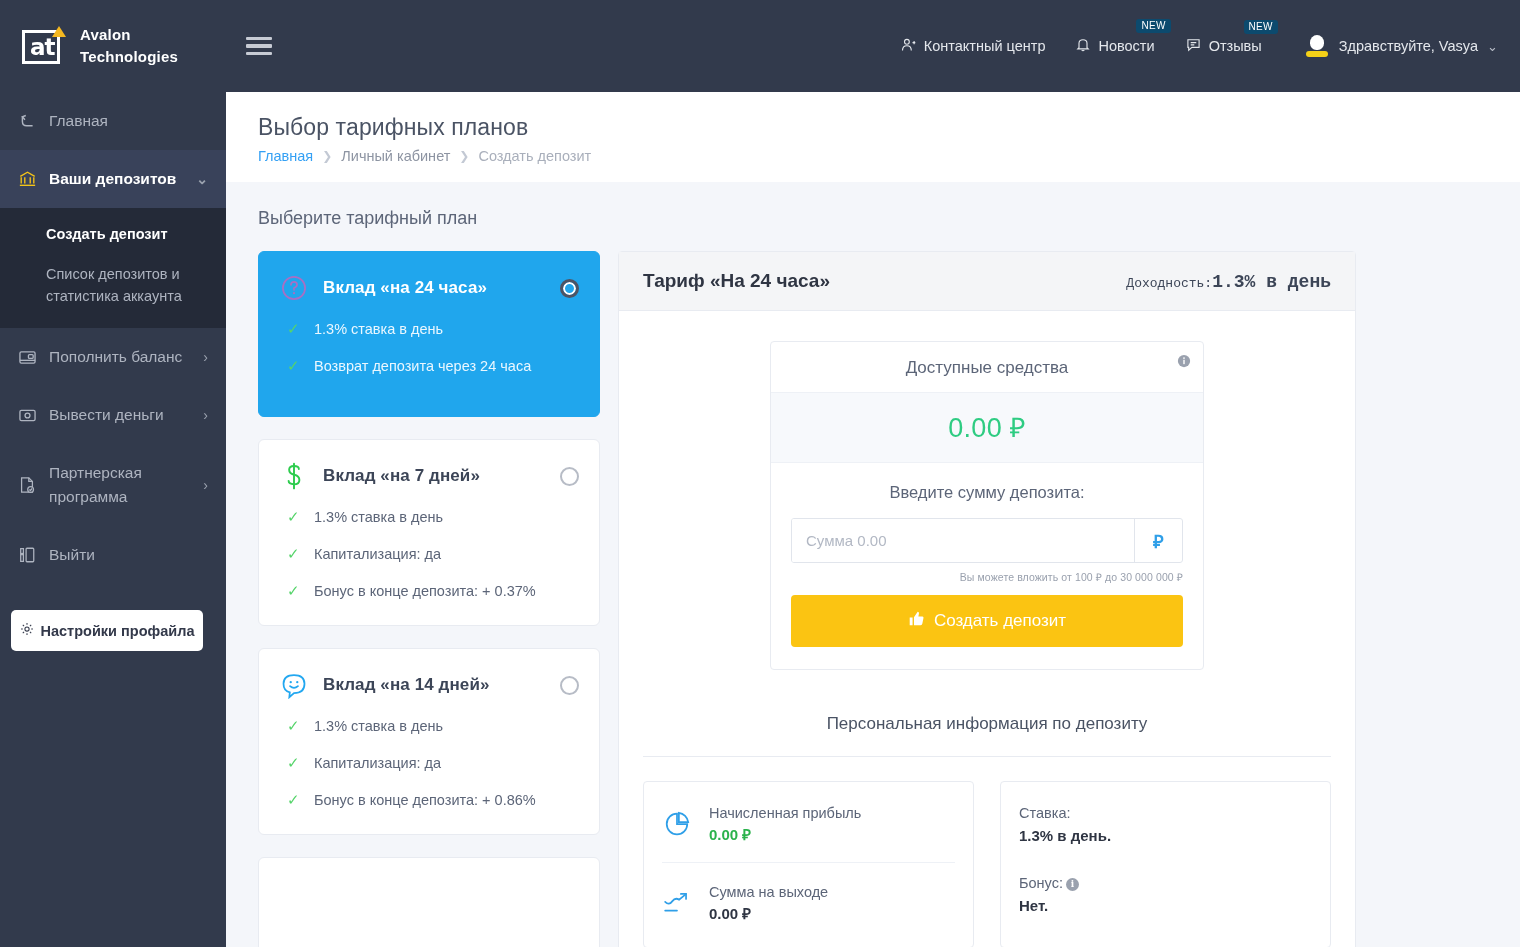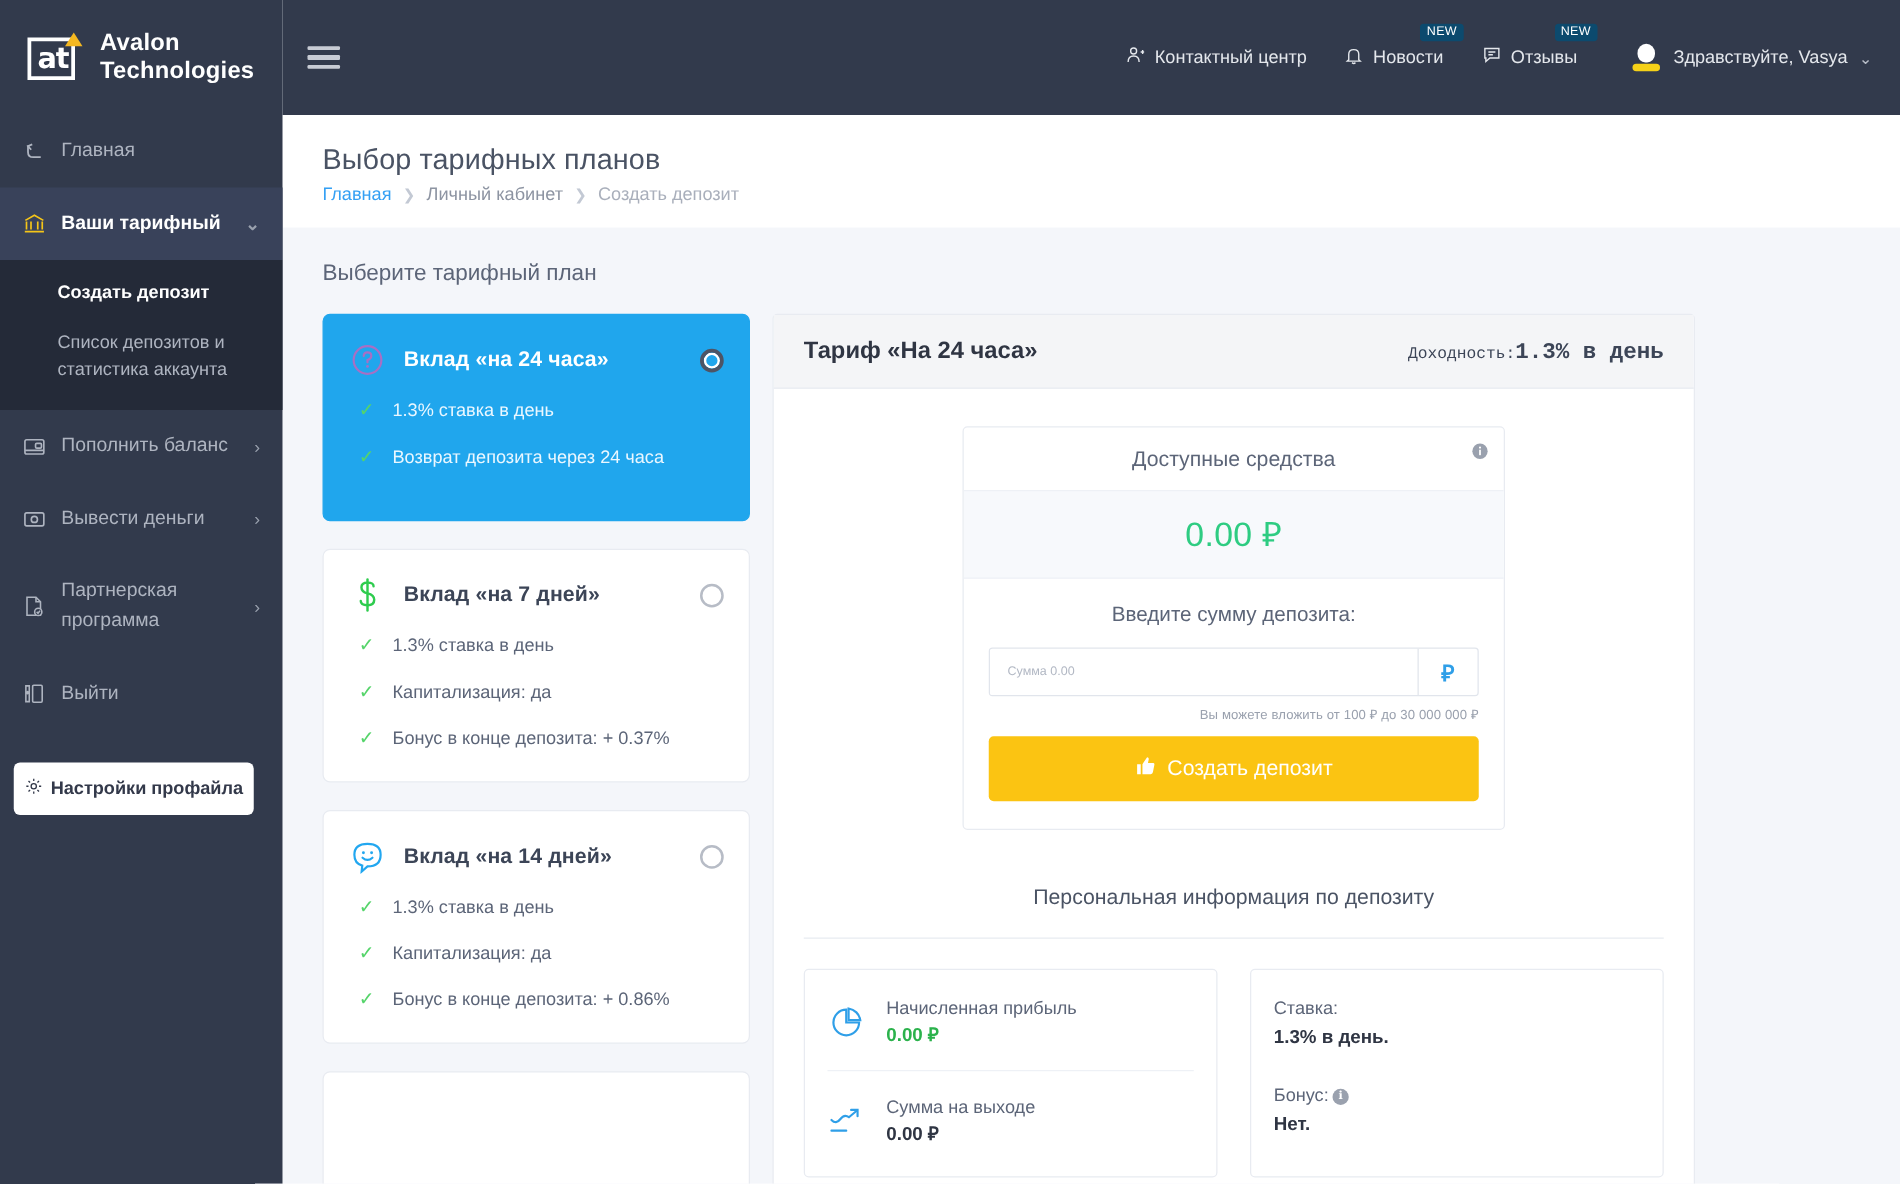--- a/index.html
+++ b/index.html
@@ -20,21 +20,21 @@
     display:flex; flex-direction:column;
   }
   .logo-row { height:92px; display:flex; align-items:center; padding-left:22px; gap:12px; }
   .logo-mark { width:46px; height:44px; position:relative; }
   .logo-mark .box { position:absolute; left:0; top:6px; width:38px; height:34px; border:3px solid #fff; }
   .logo-mark .at { position:absolute; left:8px; top:8px; color:#fff; font-size:23px; font-weight:700; line-height:30px; letter-spacing:-1px; font-family:"DejaVu Sans", sans-serif;}
   .logo-mark .tri {
     position:absolute; right:2px; top:2px; width:0; height:0;
     border-left:7px solid transparent; border-right:7px solid transparent; border-bottom:11px solid #f5b820;
   }
-  .logo-text { color:#fff; font-size:19px; line-height:22px; font-weight:600; letter-spacing:.2px; }
+  .logo-text { color:#fff; font-size:15px; line-height:22px; font-weight:600; letter-spacing:.2px; }
 
   .nav { flex:1; }
   .nav-item {
     display:flex; align-items:center; gap:11px;
     padding:17px 18px 17px 16px; color:#aeb4c0;
     font-size:15.5px; cursor:pointer; position:relative;
   }
   .nav-item .ico { width:22px; min-width:22px; display:flex; justify-content:center; align-items:center; font-size:17px; line-height:1; }
   .nav-item .lbl { flex:1; line-height:24px; }
   .nav-item .chev { font-size:14px; color:#9aa1ae; }
@@ -128,21 +128,21 @@
   .fund-info { position:absolute; right:12px; top:12px; }
   .fund-amount {
     background:#f7f9fc; border-top:1px solid #eef1f6; border-bottom:1px solid #eef1f6;
     text-align:center; padding:15px 0 17px;
     font-size:27px; color:#2ecc82; letter-spacing:.3px;
   }
   .fund-form { padding:20px 20px 22px; }
   .fund-label { text-align:center; font-size:16.5px; color:#5c6578; margin-bottom:16px; }
   .amount-row { display:flex; border:1px solid #e1e5ec; border-radius:3px; overflow:hidden; }
   .amount-row input {
-    flex:1; border:none; outline:none; padding:13px 14px; font-size:10px; color:#3c4557;
+    flex:1; border:none; outline:none; padding:13px 14px; font-size:15px; color:#3c4557;
     font-family:"Liberation Sans", sans-serif; background:#fff;
   }
   .amount-row input::placeholder { color:#b2b8c4; }
   .cur-box {
     width:48px; display:flex; align-items:center; justify-content:center;
     border-left:1px solid #e1e5ec; color:#2f9fe8; font-size:18px; font-weight:700;
   }
   .hint { text-align:right; font-size:10.5px; color:#9aa1ae; margin-top:7px; letter-spacing:.1px; }
   .create-btn {
     display:flex; align-items:center; justify-content:center; gap:9px;
@@ -204,21 +204,21 @@
       </div>
 
       <div class="nav-item active">
         <span class="ico">
           <svg width="19" height="18" viewBox="0 0 20 20" fill="none" stroke="#f5c518" stroke-width="1.5">
             <path d="M2 7 L10 2.5 L18 7"></path>
               <path d="M3 8 L3 15 M7 8 L7 15 M13 8 L13 15 M17 8 L17 15"></path>
               <path d="M1.5 17 L18.5 17"></path>
           </svg>
         </span>
-        <span class="lbl">Ваши тарифный</span>
+        <span class="lbl">Ваши депозитов</span>
         <span class="chev">⌄</span>
       </div>
 
       <div class="subnav">
         <div class="sub-item current">Создать депозит</div>
         <div class="sub-item">Список депозитов и статистика аккаунта</div>
       </div>
 
       <div class="nav-item">
         <span class="ico">

